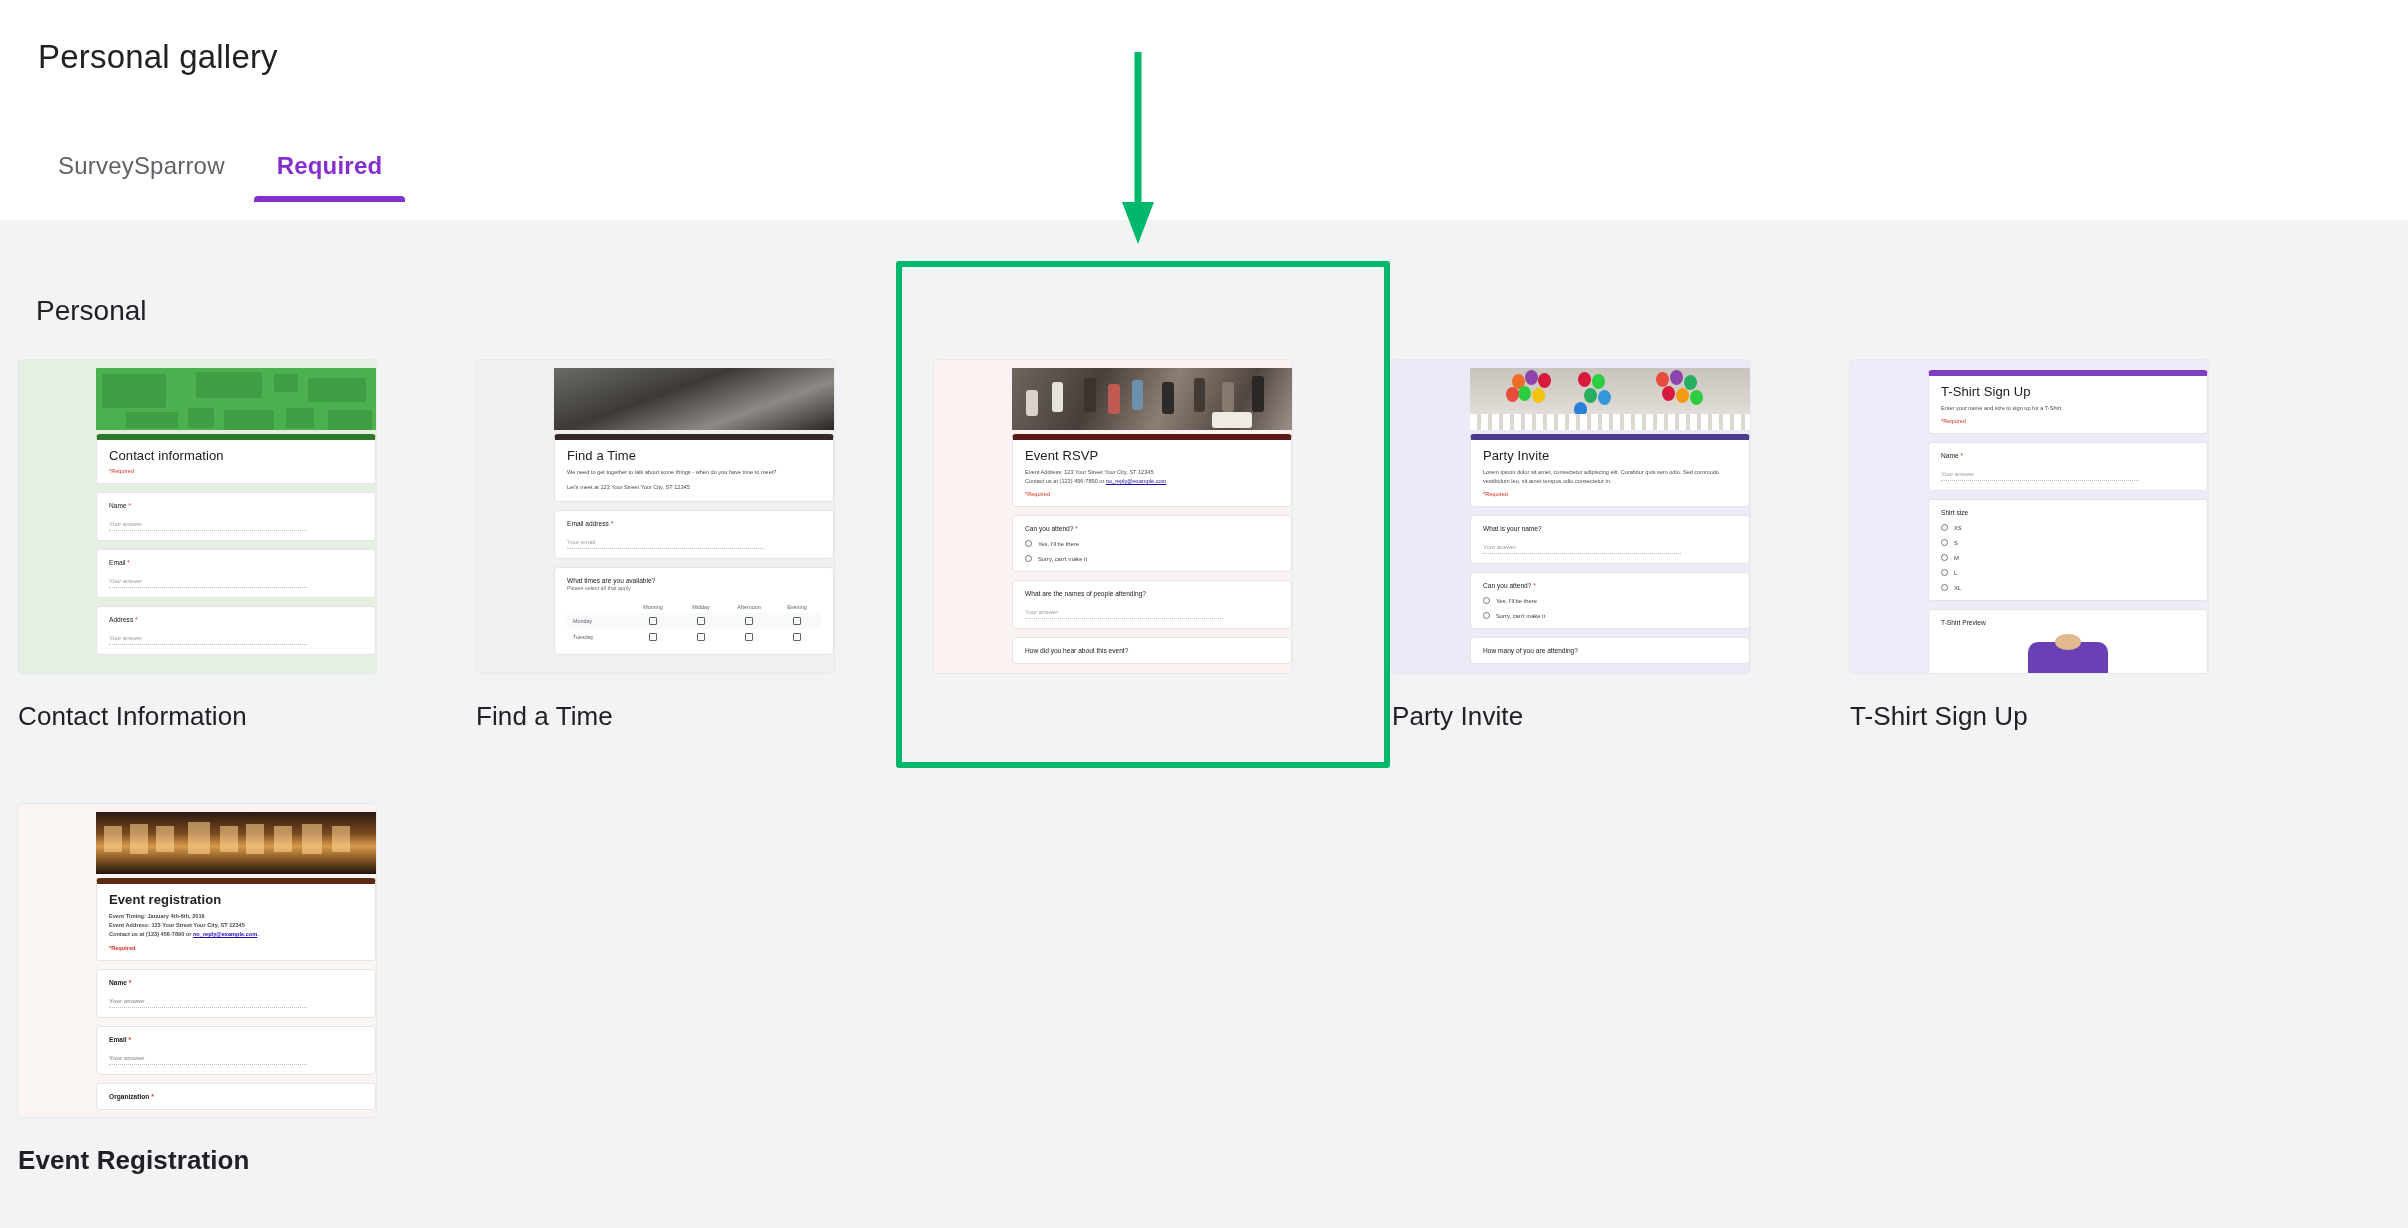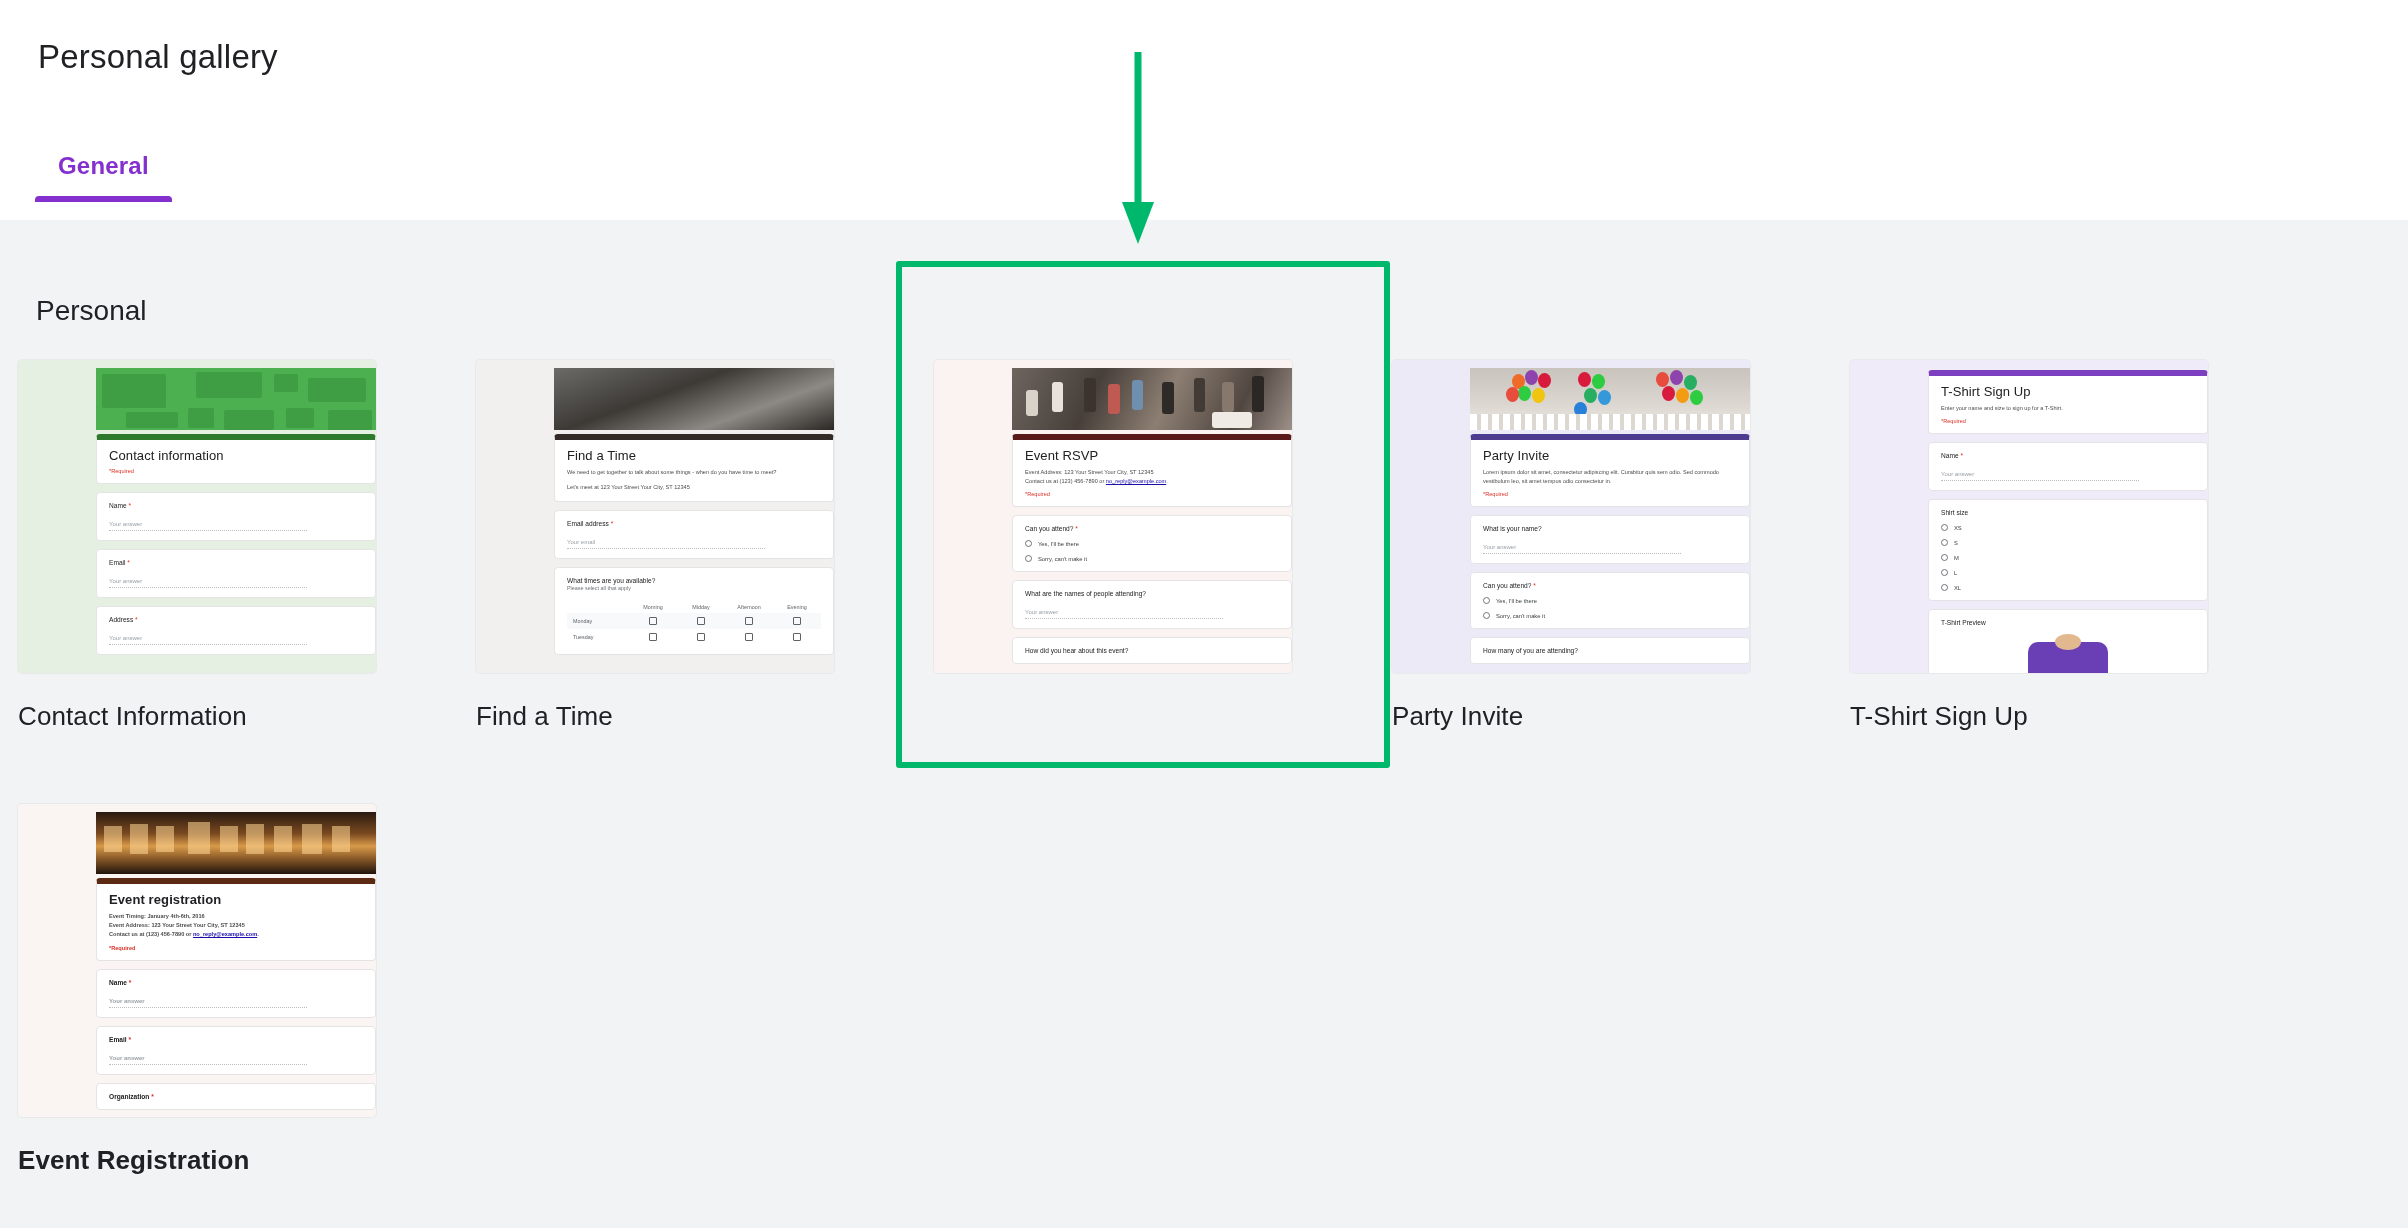--- a/index.html
+++ b/index.html
@@ -137,21 +137,22 @@
   .arrow { position: absolute; left: 1118px; top: 52px; width: 40px; height: 195px; pointer-events: none; }
 </style>
 </head>
 <body>
 
 <div class="page">
 
   <div class="header">
     <div class="page-title">Personal gallery</div>
     <div class="tabs">
-      <div class="tab active">General</div>
+      <div class="tab">SurveySparrow</div>
+      <div class="tab active">Required</div>
     </div>
   </div>
 
   <div class="body-area">
     <div class="section-title">Personal</div>
 
     <div class="grid">
 
       <div class="cell">
         <div class="card tb-green">

